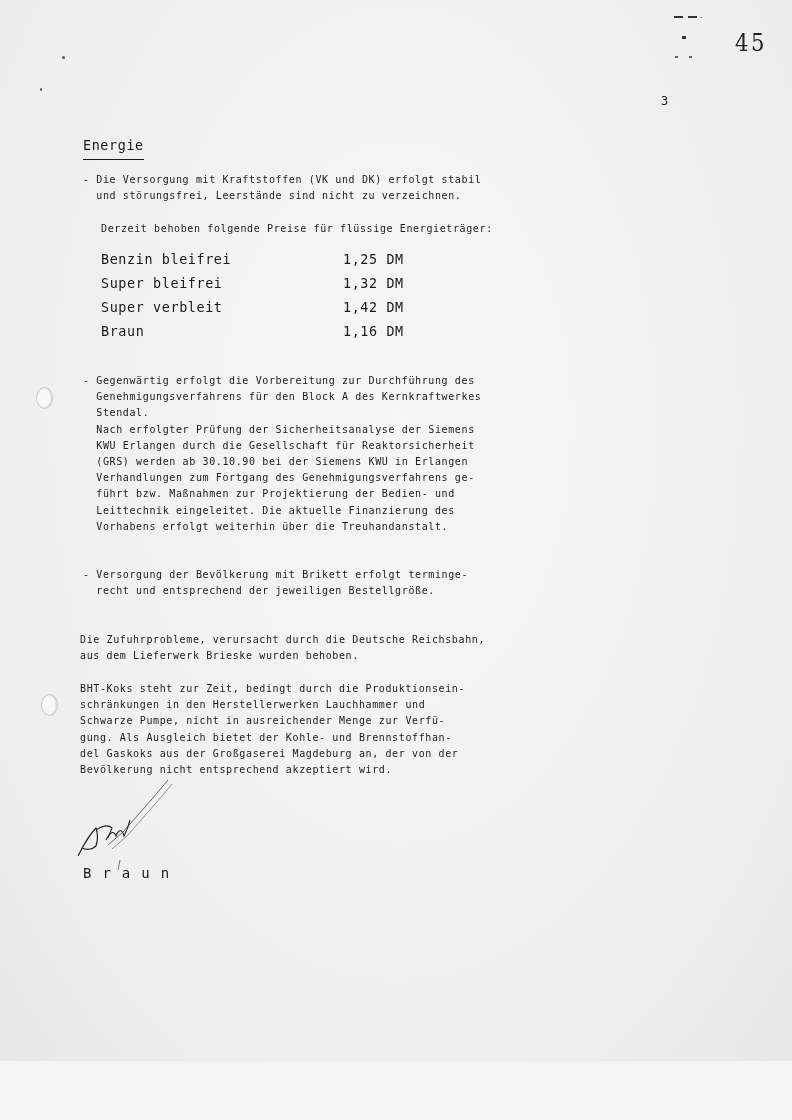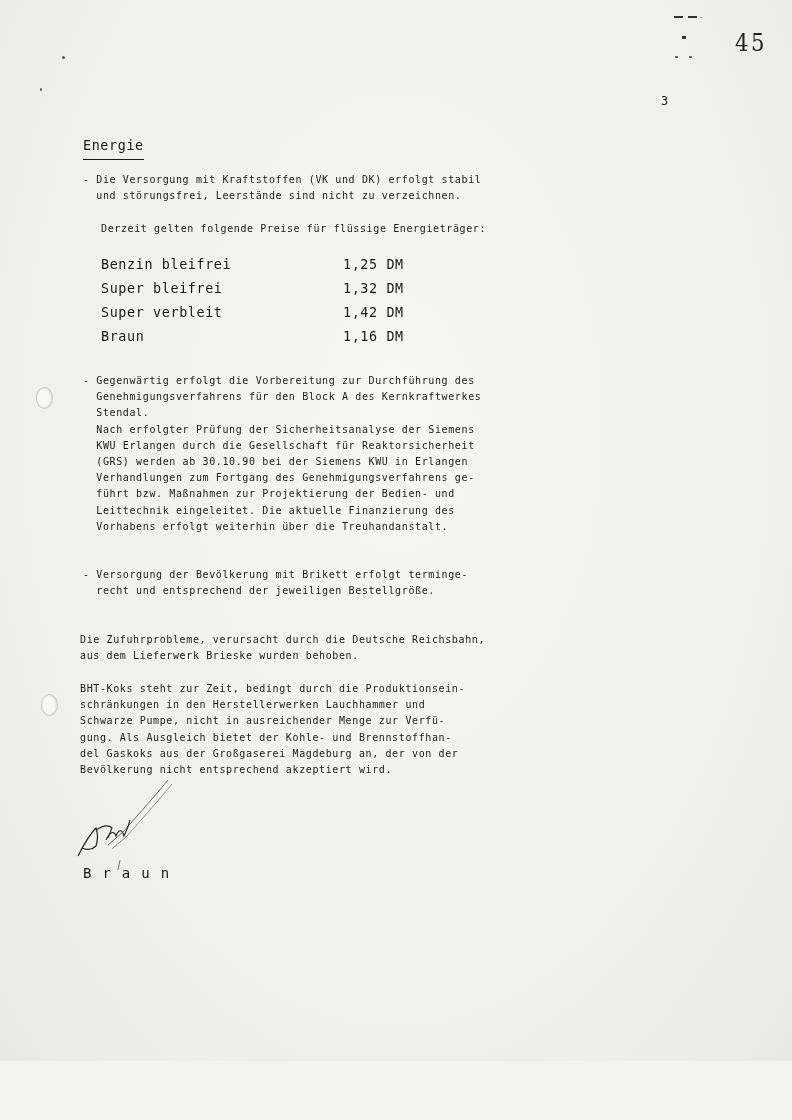--- a/index.html
+++ b/index.html
@@ -70,21 +70,21 @@
     .prices {
       position: absolute;
       left: 101px;
       top: 252px;
       font-size: 13.4px;
       letter-spacing: 0.62px;
     }
     .price-row {
       display: flex;
       height: 24px;
-      align-items: center;
+      align-items: flex-start;
     }
     .price-row .label { width: 242px; }
     .hole {
       position: absolute;
       width: 15px;
       height: 20px;
       border: 1.5px solid #c9c9c6;
       border-radius: 50%;
       background: #f8f8f7;
       box-shadow: inset -1px 0 2px #d8d8d5;
@@ -129,21 +129,21 @@
   <div class="page-num">3</div>
 
   <div class="speck" style="left:62px;top:56px;width:3px;height:3px;"></div>
   <div class="speck" style="left:40px;top:88px;width:2px;height:3px;"></div>
 
   <div class="heading">Energie</div>
 
   <div class="text" style="left:83px;top:172px;">- Die Versorgung mit Kraftstoffen (VK und DK) erfolgt stabil
   und störungsfrei, Leerstände sind nicht zu verzeichnen.</div>
 
-  <div class="text" style="left:101px;top:221px;">Derzeit gelten folgende Preise für flüssige Energieträger:</div>
+  <div class="text" style="left:101px;top:221px;">Derzeit behoben folgende Preise für flüssige Energieträger:</div>
 
   <div class="prices">
     <div class="price-row">
       <span class="label">Benzin bleifrei</span>
       <span>1,25 DM</span>
     </div>
     <div class="price-row">
       <span class="label">Super bleifrei</span>
       <span>1,32 DM</span>
     </div>

